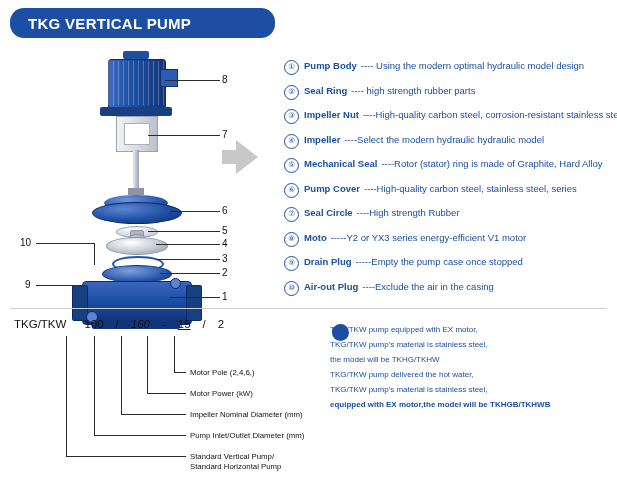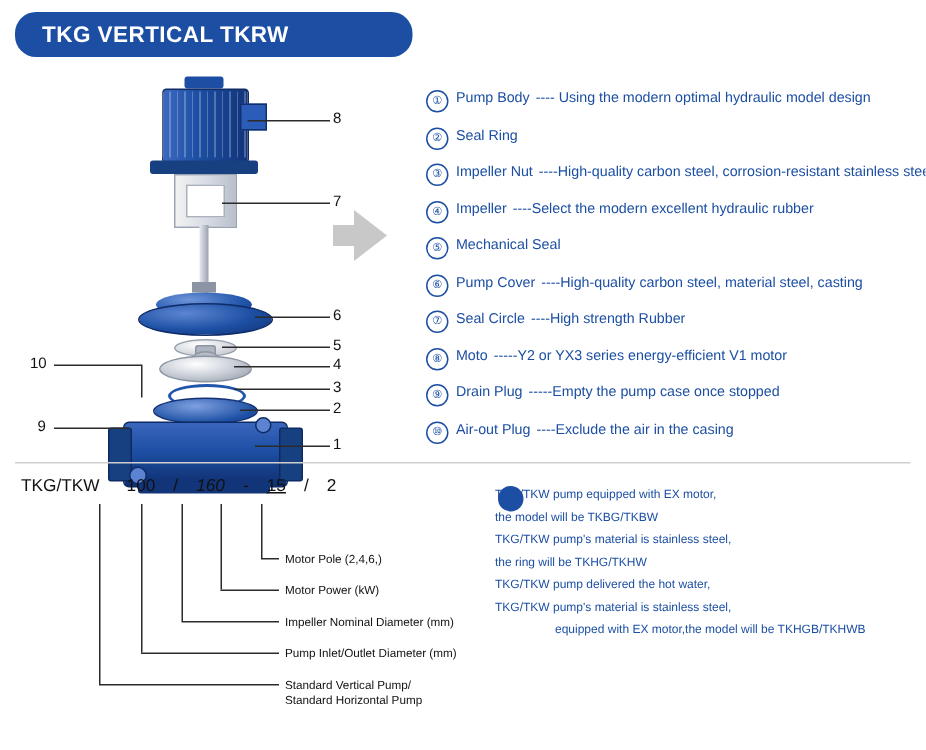--- a/index.html
+++ b/index.html
@@ -126,41 +126,41 @@
   
   .legend{position:absolute;left:284px;top:60px;width:330px;}
   .legend .row{
     display:flex;align-items:flex-start;margin-bottom:9.5px;font-size:9.5px;color:#1c4fa3;
     line-height:12px;white-space:nowrap;
   }
   .legend .cnum{
     display:inline-block;width:13px;height:13px;min-width:13px;border:1px solid #1c4fa3;border-radius:50%;
     text-align:center;line-height:12px;font-size:7.5px;margin-right:5px;color:#1c4fa3;
   }
-  .legend b{font-weight:normal;}
+  .legend b{font-weight:bold;}
   
   .hr{position:absolute;left:10px;top:308px;width:597px;height:1px;background:#cfcfcf;}
   .model{position:absolute;left:14px;top:318px;font-size:11px;color:#111;}
   .model .code{display:flex;align-items:baseline;font-size:11.5px;color:#111;font-weight:normal;}
   .model .code span{margin-right:6px;}
   .mlines{position:absolute;left:14px;top:336px;width:290px;height:150px;}
   .mlabel{position:absolute;font-size:7.8px;color:#111;white-space:nowrap;}
   
   .notes{position:absolute;left:330px;top:322px;width:280px;font-size:8px;color:#1c4fa3;line-height:15px;}
   .dot{
     position:absolute;left:332px;top:324px;width:17px;height:17px;border-radius:50%;background:#1c4fa3;
   }
   .notes .n{white-space:nowrap;}
-  .notes .bold{font-weight:normal;margin-left:40px;}
+  .notes .bold{font-weight:bold;}
 </style>
 </head>
 <body>
 
 <div class="title-bar">
-  <div class="t">TKG VERTICAL TKRW</div>
+  <div class="t">TKG VERTICAL PUMP</div>
 </div>
 
 <div class="drawing">
   <div class="motor-top"></div>
   <div class="motor-body"></div>
   <div class="motor-fins"></div>
   <div class="term-box"></div>
   <div class="motor-foot"></div>
   <div class="lantern"></div>
   <div class="lantern-win"></div>
@@ -210,39 +210,41 @@
 
 <div class="legend">
   <div class="row">
     <span class="cnum">①</span>
     <b>Pump Body</b>
     <span style="margin-left:4px;">---- Using the modern optimal hydraulic model design</span>
   </div>
   <div class="row">
     <span class="cnum">②</span>
     <b>Seal Ring</b>
+    <span style="margin-left:4px;">---- high strength rubber parts</span>
   </div>
   <div class="row">
     <span class="cnum">③</span>
     <b>Impeller Nut</b>
     <span style="margin-left:4px;">----High-quality carbon steel, corrosion-resistant stainless steel</span>
   </div>
   <div class="row">
     <span class="cnum">④</span>
     <b>Impeller</b>
-    <span style="margin-left:4px;">----Select the modern excellent hydraulic rubber</span>
+    <span style="margin-left:4px;">----Select the modern hydraulic hydraulic model</span>
   </div>
   <div class="row">
     <span class="cnum">⑤</span>
     <b>Mechanical Seal</b>
+    <span style="margin-left:4px;">----Rotor (stator) ring is made of Graphite, Hard Alloy</span>
   </div>
   <div class="row">
     <span class="cnum">⑥</span>
     <b>Pump Cover</b>
-    <span style="margin-left:4px;">----High-quality carbon steel, material steel, casting</span>
+    <span style="margin-left:4px;">----High-quality carbon steel, stainless steel, series</span>
   </div>
   <div class="row">
     <span class="cnum">⑦</span>
     <b>Seal Circle</b>
     <span style="margin-left:4px;">----High strength Rubber</span>
   </div>
   <div class="row">
     <span class="cnum">⑧</span>
     <b>Moto</b>
     <span style="margin-left:4px;">-----Y2 or YX3 series energy-efficient V1 motor</span>
@@ -291,19 +293,18 @@
   <div class="mlabel" style="left:176px;top:53px;">Motor Power  (kW)</div>
   <div class="mlabel" style="left:176px;top:74px;">Impeller Nominal Diameter (mm)</div>
   <div class="mlabel" style="left:176px;top:95px;">Pump Inlet/Outlet Diameter (mm)</div>
   <div class="mlabel" style="left:176px;top:116px;">Standard Vertical Pump/</div>
   <div class="mlabel" style="left:176px;top:126px;">Standard Horizontal Pump</div>
 </div>
 
 <div class="dot"></div>
 <div class="notes">
   <div class="n">TKG/TKW pump equipped with EX motor,</div>
-  <div class="n">the model will be TKBG/TKBW</div>
   <div class="n">TKG/TKW pump's material is stainless steel,</div>
-  <div class="n">the ring will be TKHG/TKHW</div>
+  <div class="n">the model will be TKHG/TKHW</div>
   <div class="n">TKG/TKW pump delivered the hot water,</div>
   <div class="n">TKG/TKW pump's material is stainless steel,</div>
   <div class="n bold">equipped with EX motor,the model will be TKHGB/TKHWB</div>
 </div>
 
 </body></html>

